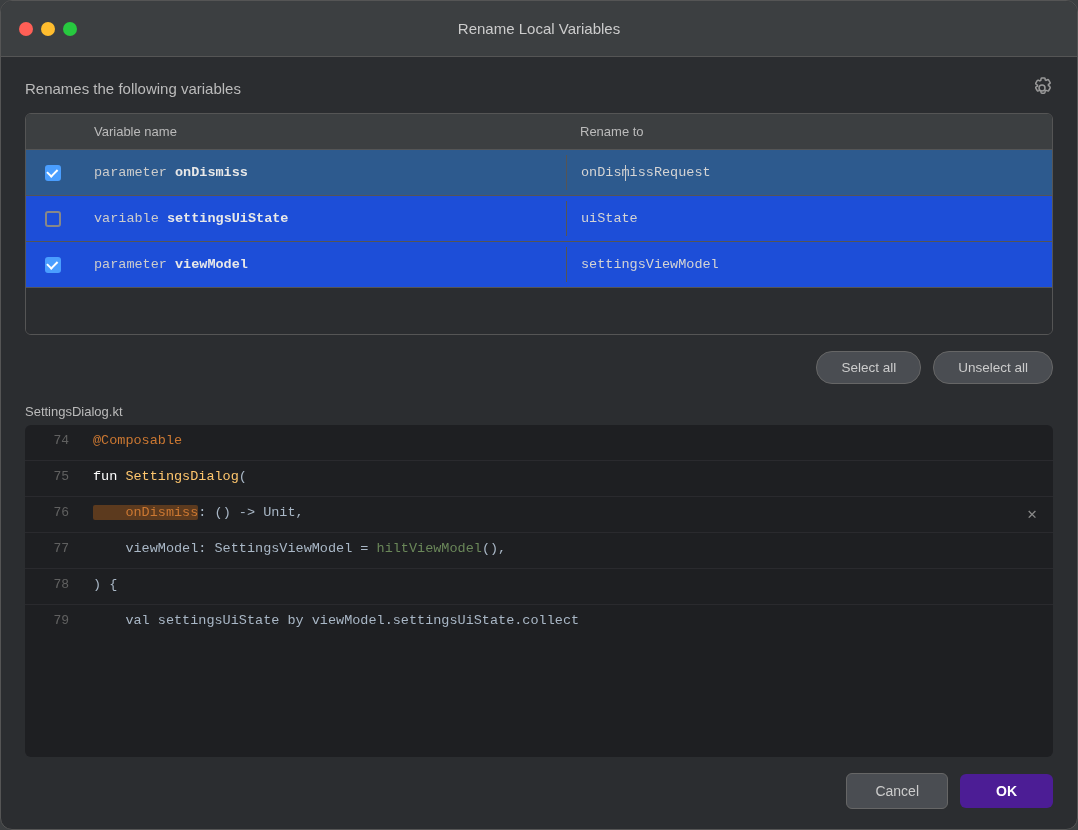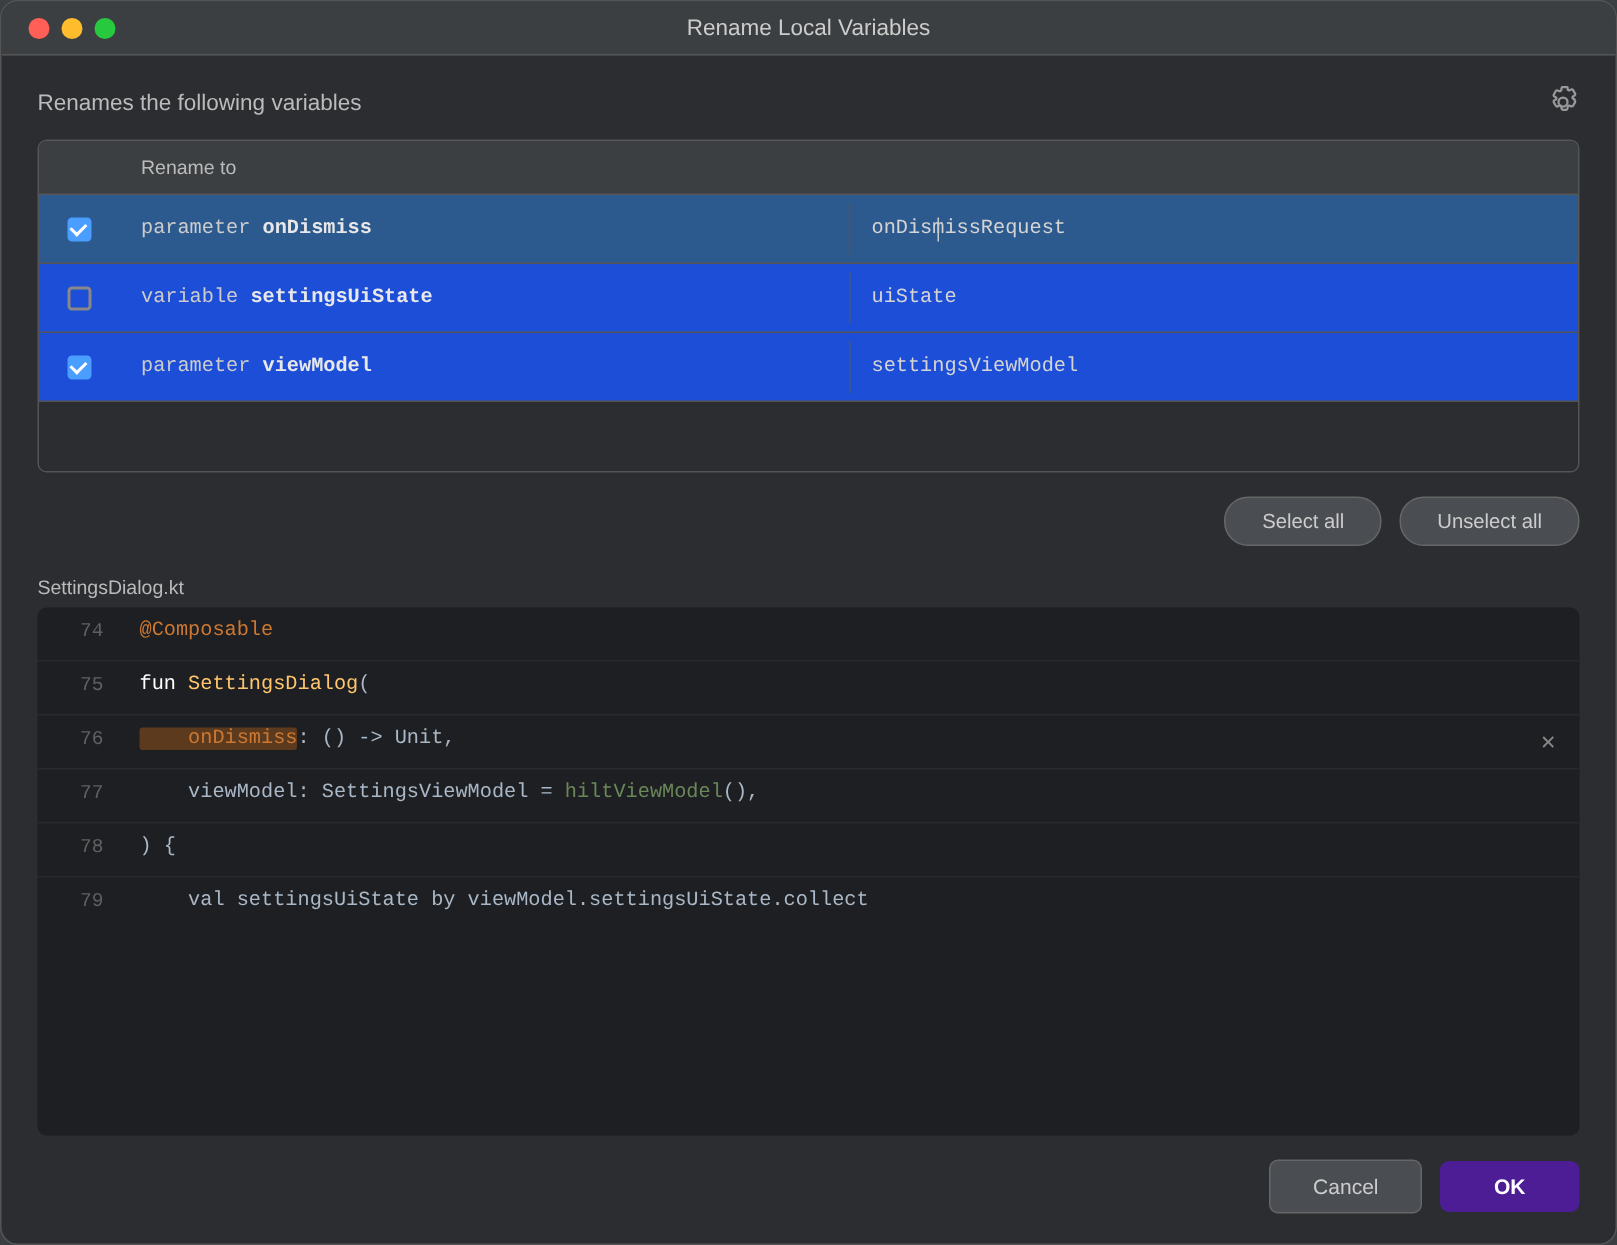--- a/index.html
+++ b/index.html
@@ -21,21 +21,21 @@
       border: 1px solid #555;
       display: flex;
       flex-direction: column;
       overflow: hidden;
       position: relative;
     }
 
     
     .title-bar {
       background: #3c3f41;
-      height: 36px;
+      height: 56px;
       display: flex;
       align-items: center;
       justify-content: center;
       position: relative;
       border-bottom: 1px solid #555;
       flex-shrink: 0;
     }
 
     .window-controls {
       position: absolute;
@@ -354,20 +354,21 @@
         <svg width="22" height="22" viewBox="0 0 22 22" fill="none" xmlns="http://www.w3.org/2000/svg">
           <path d="M11 14a3 3 0 100-6 3 3 0 000 6z" stroke="#999" stroke-width="1.5" fill="none"></path>
           <path d="M18.7 9.3l-1.3-.8a7.1 7.1 0 000-1l1.3-.8a1 1 0 00.4-1.2l-1.4-2.4a1 1 0 00-1.2-.4l-1.5.6a7.3 7.3 0 00-.8-.5l-.2-1.6A1 1 0 0013 1h-2a1 1 0 00-1 .8l-.2 1.6a7 7 0 00-.9.5l-1.5-.6a1 1 0 00-1.2.4L4.8 6.1a1 1 0 00.4 1.2l1.3.8a6.3 6.3 0 000 1l-1.3.8a1 1 0 00-.4 1.2l1.4 2.4a1 1 0 001.2.4l1.5-.6c.3.2.6.3.9.5l.2 1.5a1 1 0 001 .9h2a1 1 0 001-.9l.2-1.5c.3-.2.6-.3.8-.5l1.5.6a1 1 0 001.2-.4l1.4-2.4a1 1 0 00-.4-1.2z" stroke="#999" stroke-width="1.5" fill="none"></path>
         </svg>
       </span>
     </div>
 
     <div class="rename-table">
       <div class="table-header">
         <div class="th th-check"></div>
+        <div class="th">Variable name</div>
         <div class="th">Rename to</div>
       </div>
       <div class="table-body">
 
         <div class="table-row selected">
           <div class="row-check">
             <div class="checkbox checked"></div>
           </div>
           <div class="row-name">
             <span class="type-word">parameter </span><span class="bold-word">onDismiss</span>

